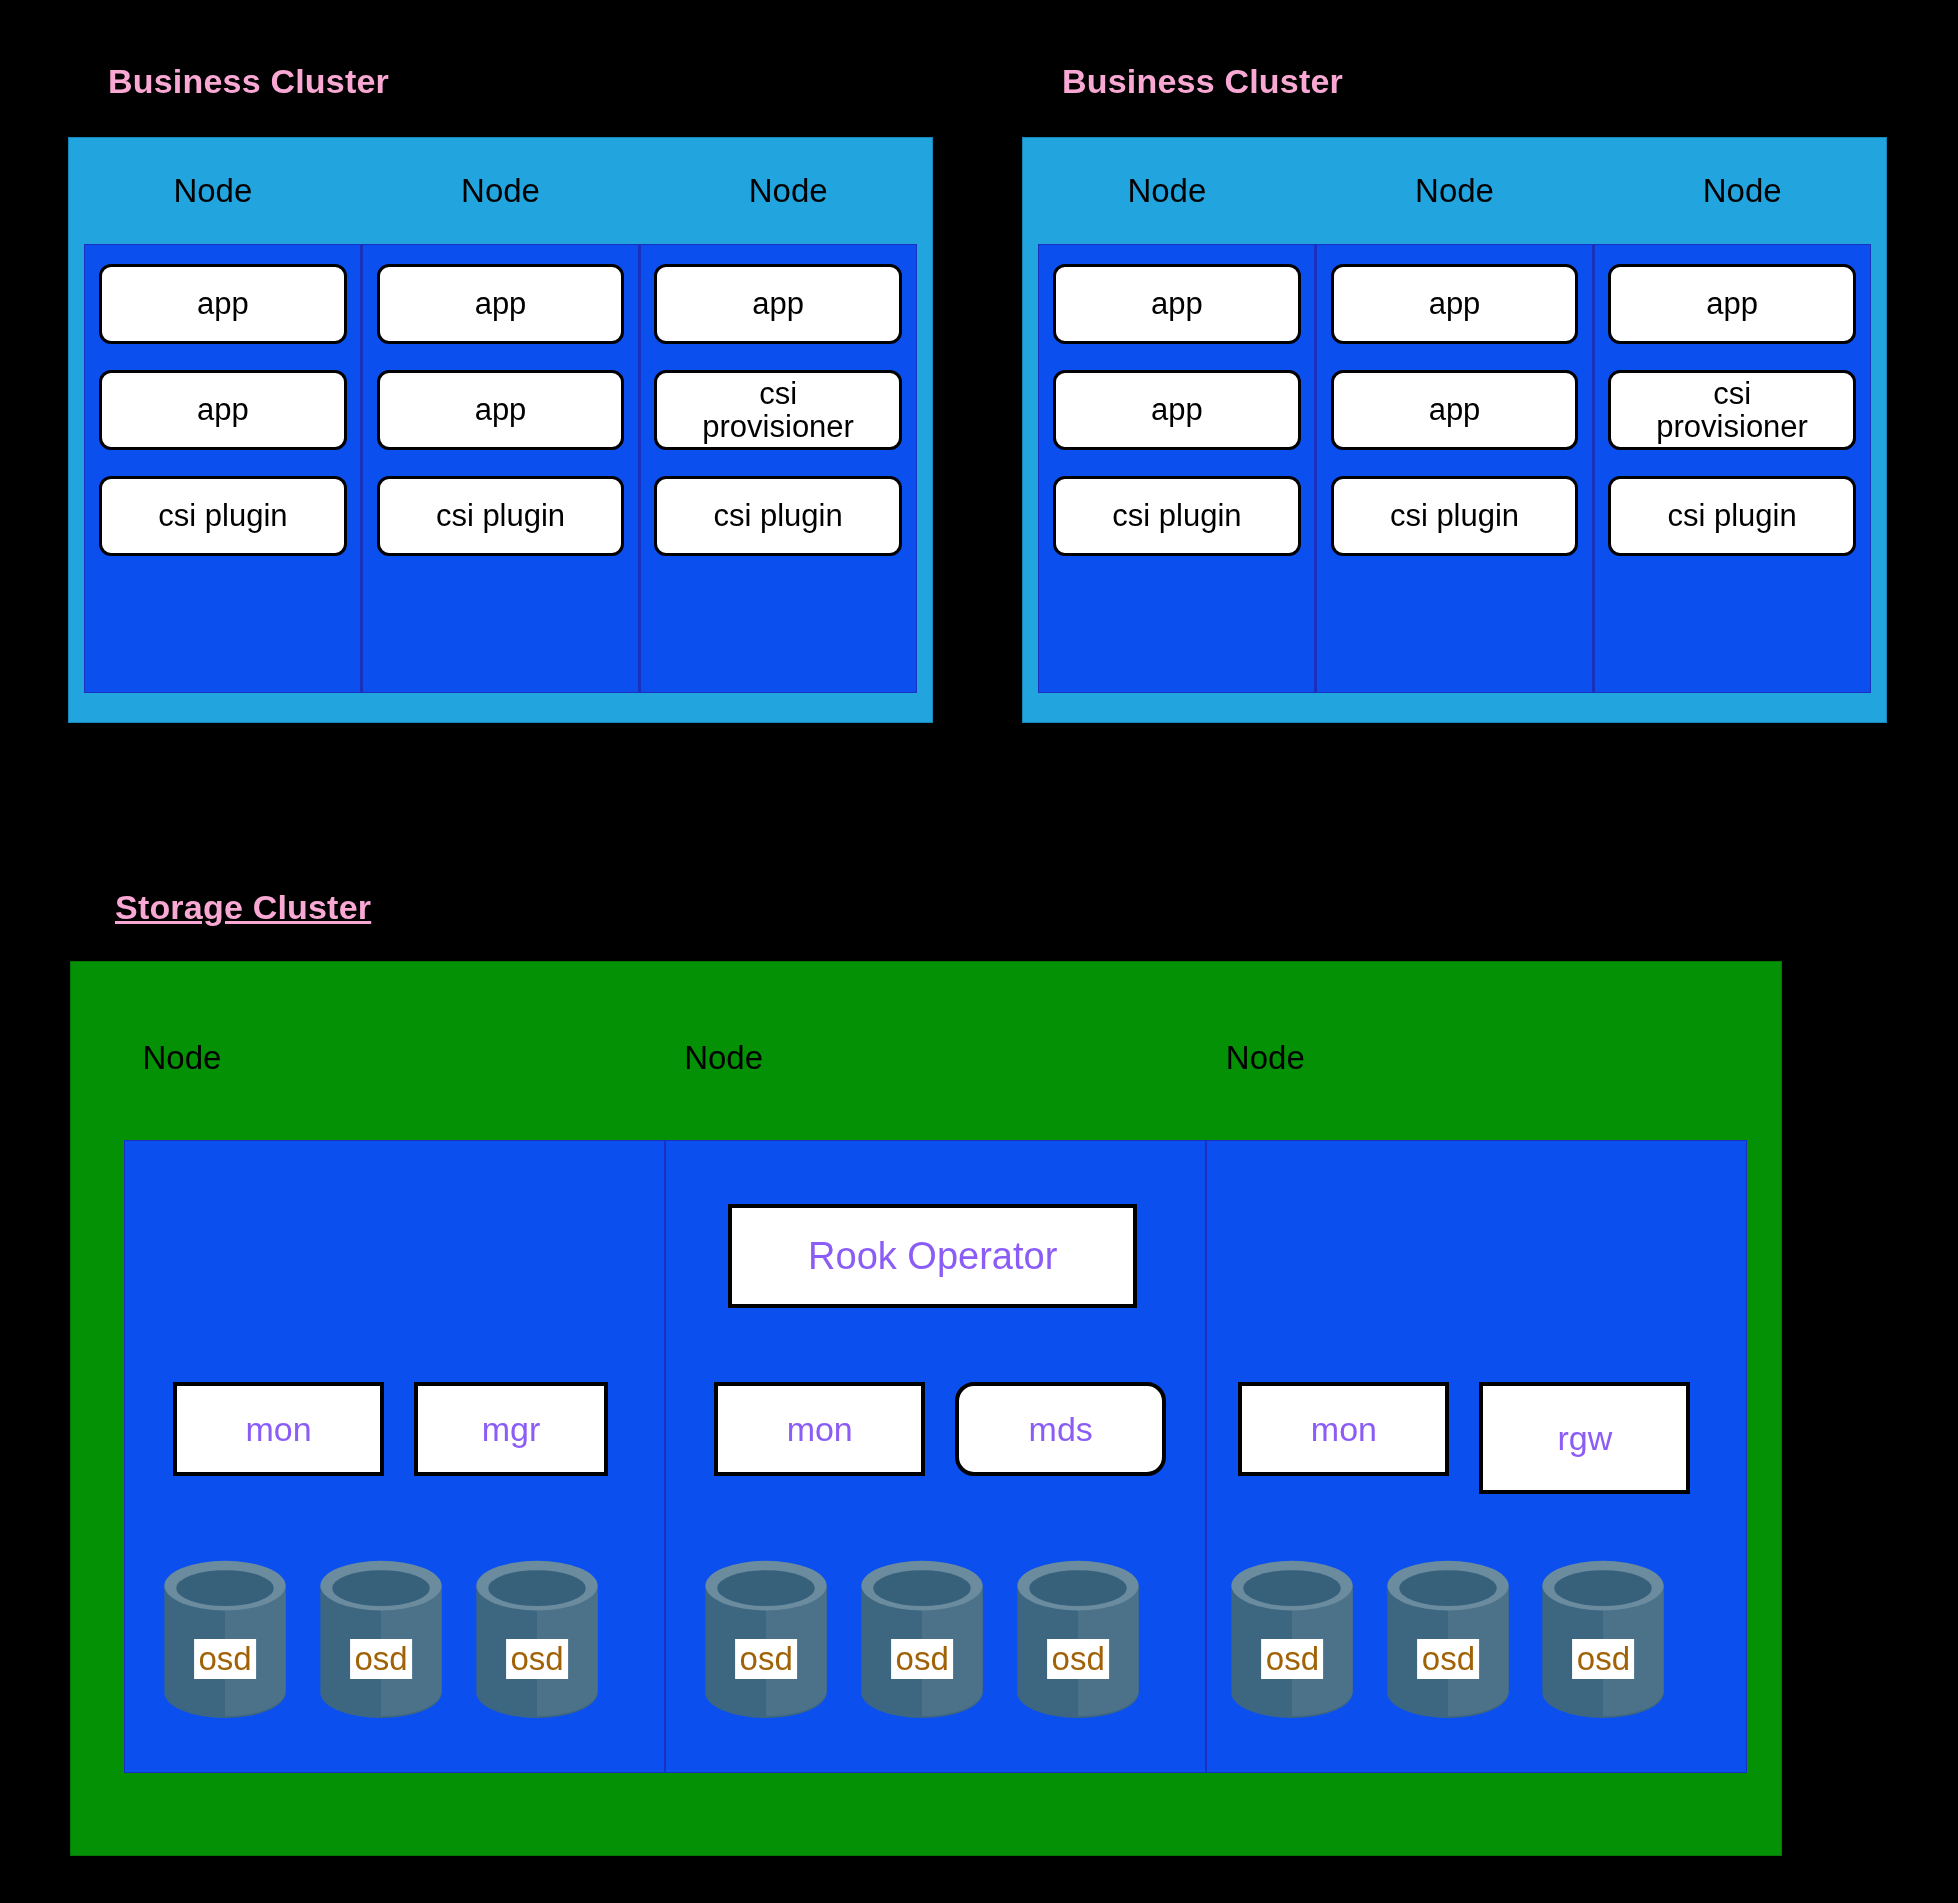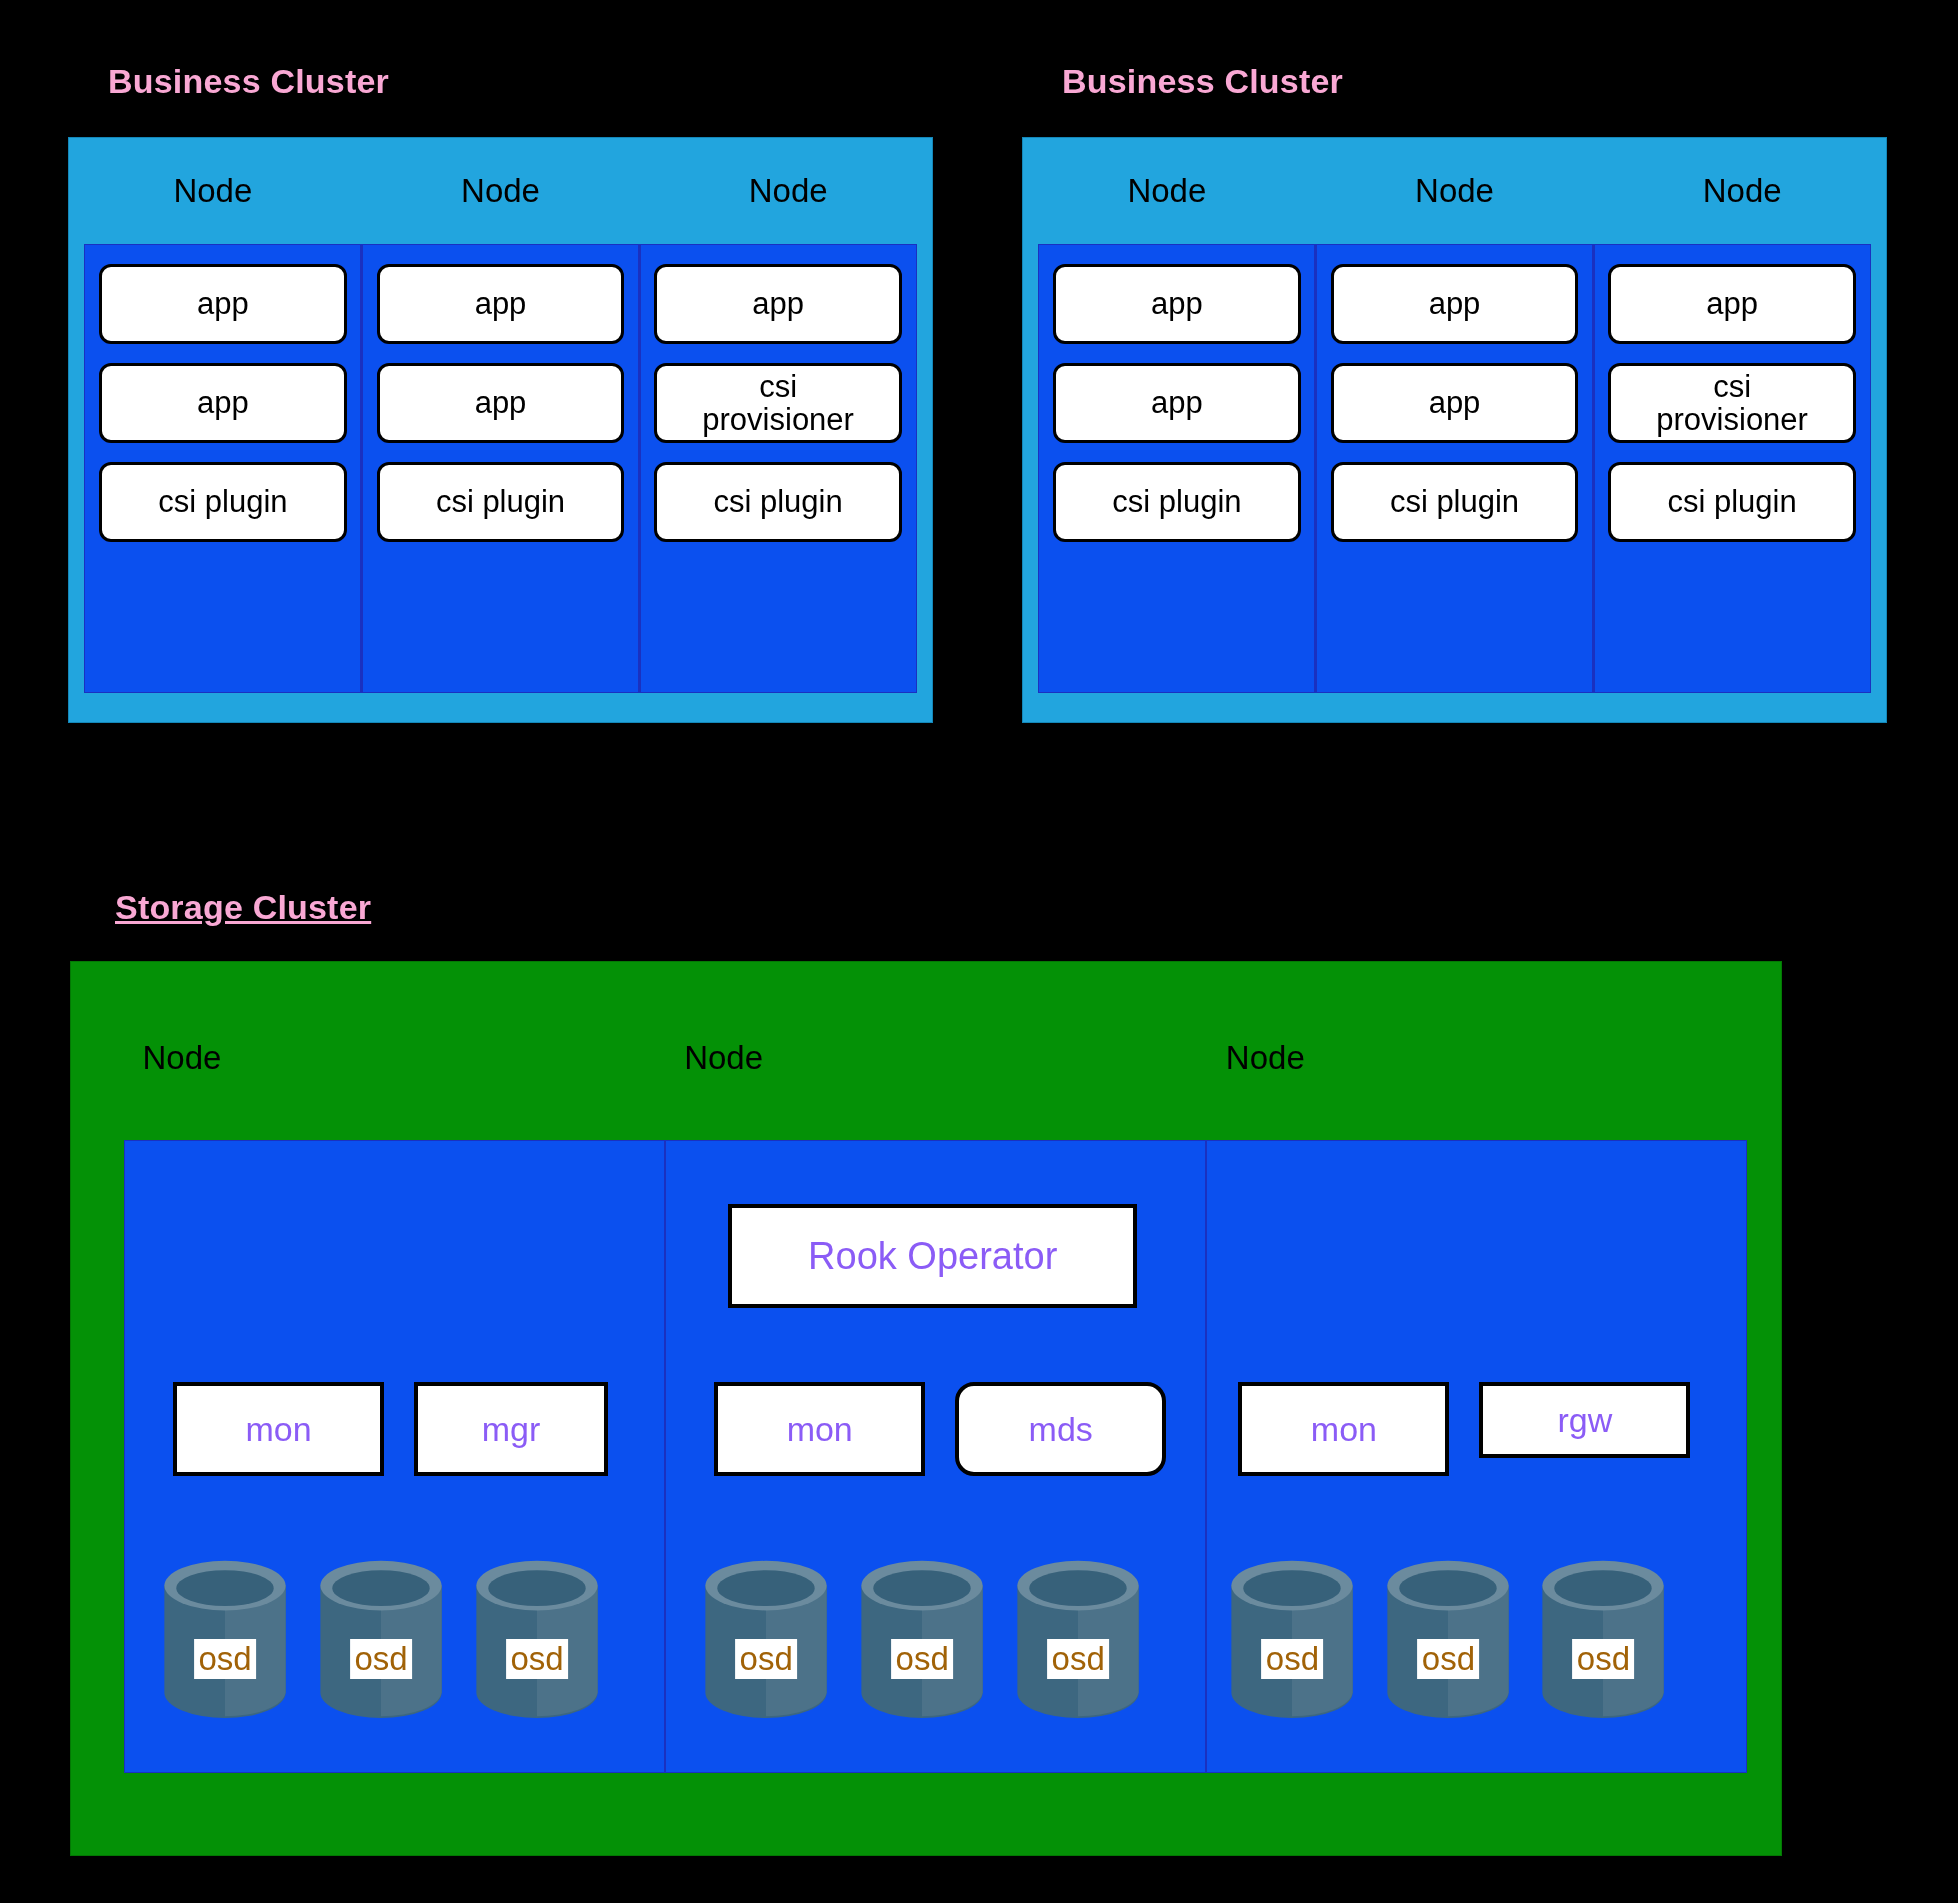--- a/index.html
+++ b/index.html
@@ -56,21 +56,21 @@
     gap: 2.6px;
   }
   .biz-node {
     flex: 1 1 0;
     background: #0b50ef;
     display: flex;
     flex-direction: column;
     justify-content: flex-start;
     align-items: center;
     padding: 19px 13.7px 29px 13.7px;
-    gap: 19px;
+    gap: 26px;
   }
   .pod {
     width: 100%;
     height: 80px;
     background: #ffffff;
     border: 3.4px solid #000000;
     border-radius: 12px;
     display: flex;
     align-items: center;
     justify-content: center;
@@ -292,21 +292,21 @@
           <path d="M77 30 L77 183 A 71 30 0 0 0 148 155 L148 30 Z" fill="#4c7289"></path>
           <ellipse cx="77" cy="30" rx="71" ry="29" fill="#6b8b9e"></ellipse>
           <ellipse cx="77" cy="33" rx="57" ry="21" fill="#37617a"></ellipse>
         </svg>
         <div class="osd-label">osd</div>
       </div>
     </div>
 
     <div class="storage-node">
       <div class="svc-box" style="left:31px; top:241px; width:211px; height:94px;">mon</div>
-      <div class="svc-box" style="left:272px; top:241px; width:211px; height:76px;">rgw</div>
+      <div class="svc-box" style="left:272px; top:241px; width:211px; height:112px;">rgw</div>
 
       <div class="osd" style="left:19px; top:419px;">
         <svg viewBox="0 0 154 185" xmlns="http://www.w3.org/2000/svg">
           <path d="M6 30 L6 155 A 71 30 0 0 0 148 155 L148 30 Z" fill="#3d6780"></path>
           <path d="M77 30 L77 183 A 71 30 0 0 0 148 155 L148 30 Z" fill="#4c7289"></path>
           <ellipse cx="77" cy="30" rx="71" ry="29" fill="#6b8b9e"></ellipse>
           <ellipse cx="77" cy="33" rx="57" ry="21" fill="#37617a"></ellipse>
         </svg>
         <div class="osd-label">osd</div>
       </div>

